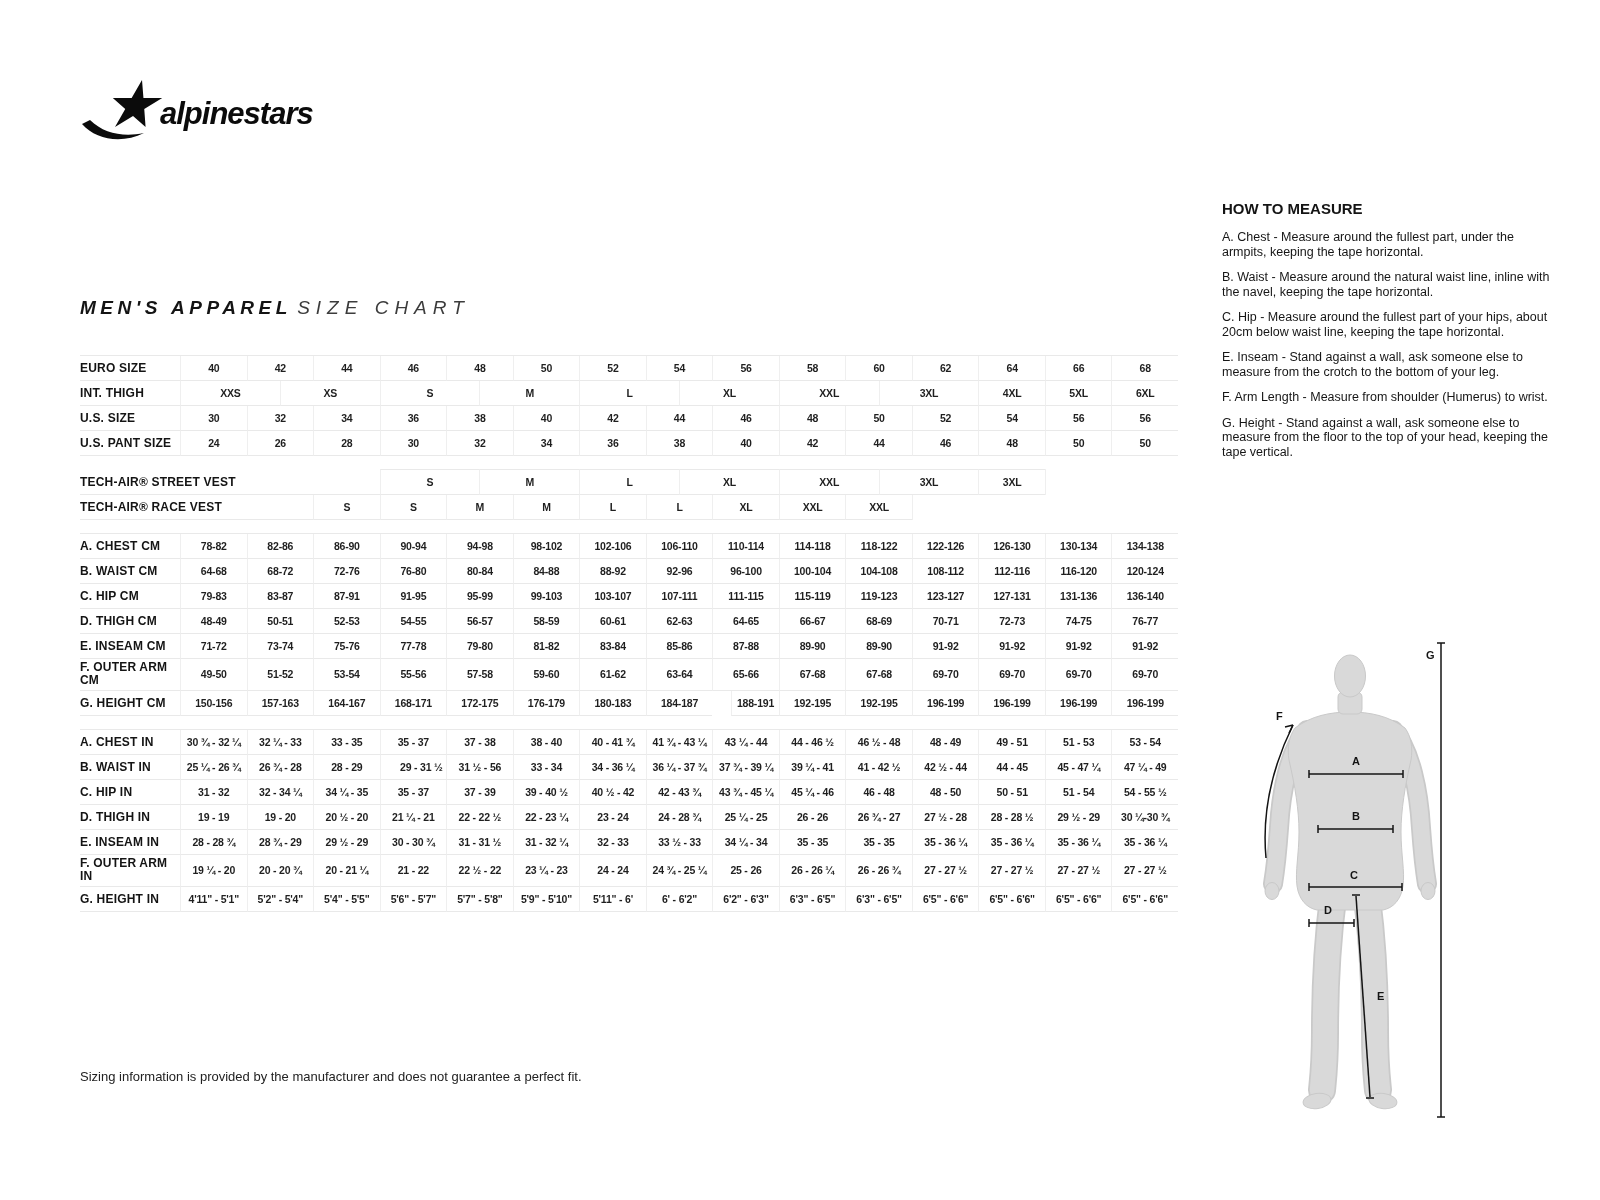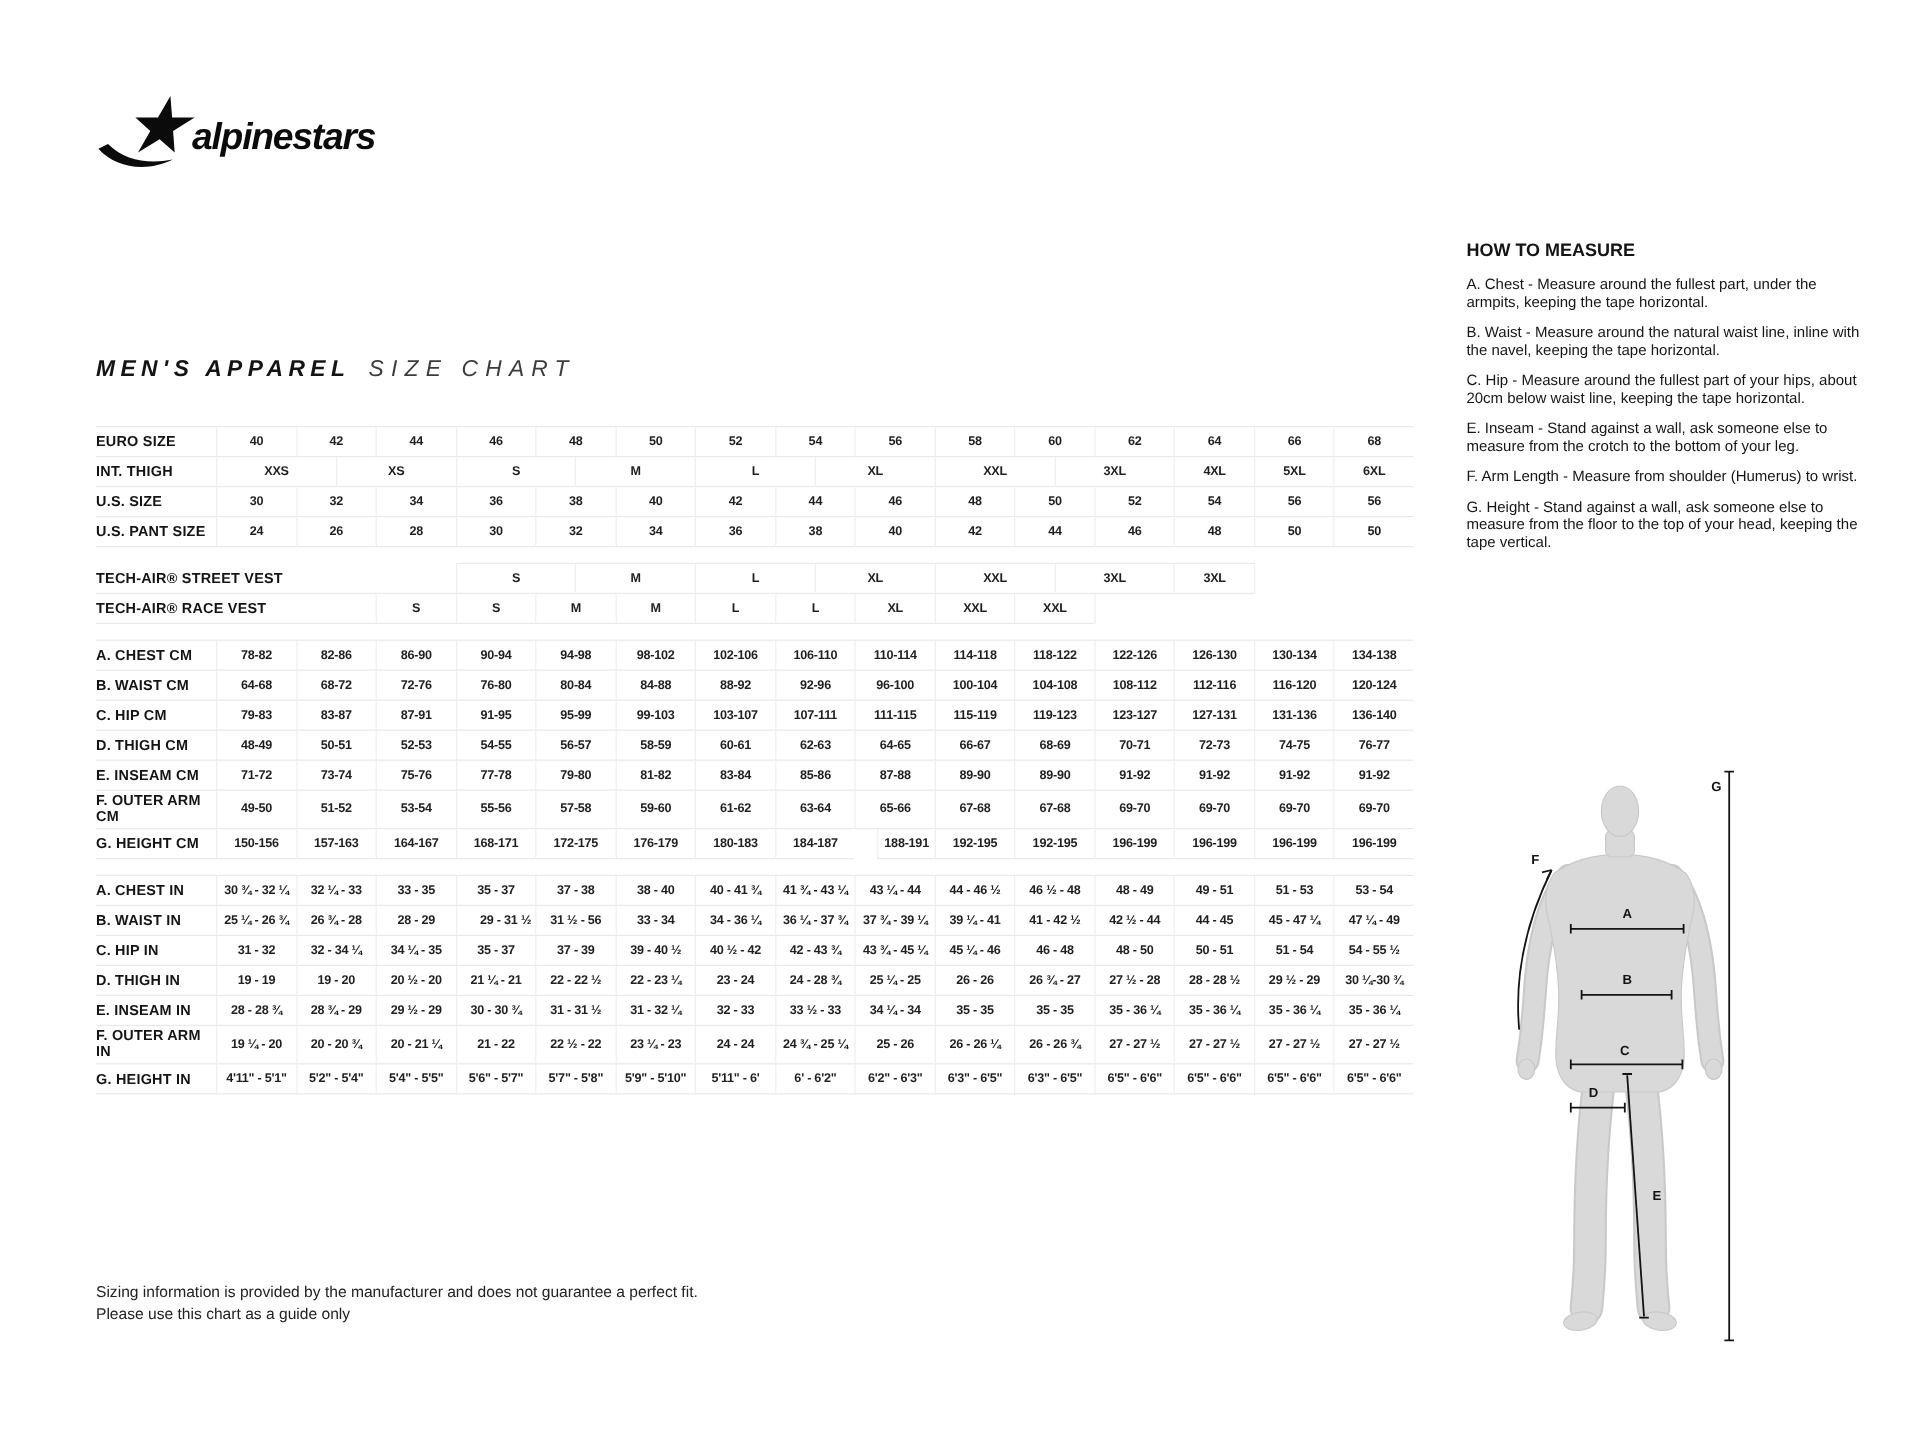--- a/index.html
+++ b/index.html
@@ -7,21 +7,21 @@
     position:relative; width:1600px; height:1200px; background:#ffffff;
     font-family:"Liberation Sans", sans-serif; color:#1a1a1a; overflow:hidden;
   }
 
   
   .logo { position:absolute; left:76px; top:74px; }
 
   
   .title { position:absolute; left:80px; top:297px; font-style:italic; font-size:19px; white-space:nowrap; }
   .title .t1 { font-weight:bold; letter-spacing:4.5px; color:#141414; }
-  .title .t2 { font-weight:normal; letter-spacing:6px; color:#3c3c3c; margin-left:10px; }
+  .title .t2 { font-weight:normal; letter-spacing:6px; color:#3c3c3c; }
 
   
   .size-table { position:absolute; left:80px; top:355px; width:1098px; }
   .tbl-block { display:grid; grid-template-columns:100px repeat(30,1fr); }
   .tbl-block.bt { border-top:1px solid #e9e9e9; }
   .tbl-block + .tbl-block { margin-top:13px; }
   .tbl-label {
     display:flex; align-items:center; font-weight:bold; font-size:12px;
     letter-spacing:.2px; border-bottom:1px solid #e9e9e9; white-space:nowrap;
     min-height:24px; color:#141414; overflow:visible; z-index:2;
@@ -458,16 +458,15 @@
       <text class="fig-label" x="118" y="247">C</text>
       <text class="fig-label" x="92" y="282">D</text>
       <text class="fig-label" x="145" y="368">E</text>
       <text class="fig-label" x="44" y="88">F</text>
       <text class="fig-label" x="194" y="27">G</text>
     </svg>
   </div>
 
   <div class="footer">
     <div>Sizing information is provided by the manufacturer and does not guarantee a perfect fit.</div>
-    <div>Please use this chart as a guide only</div>
   </div>
 
 </div>
 
 </body></html>

